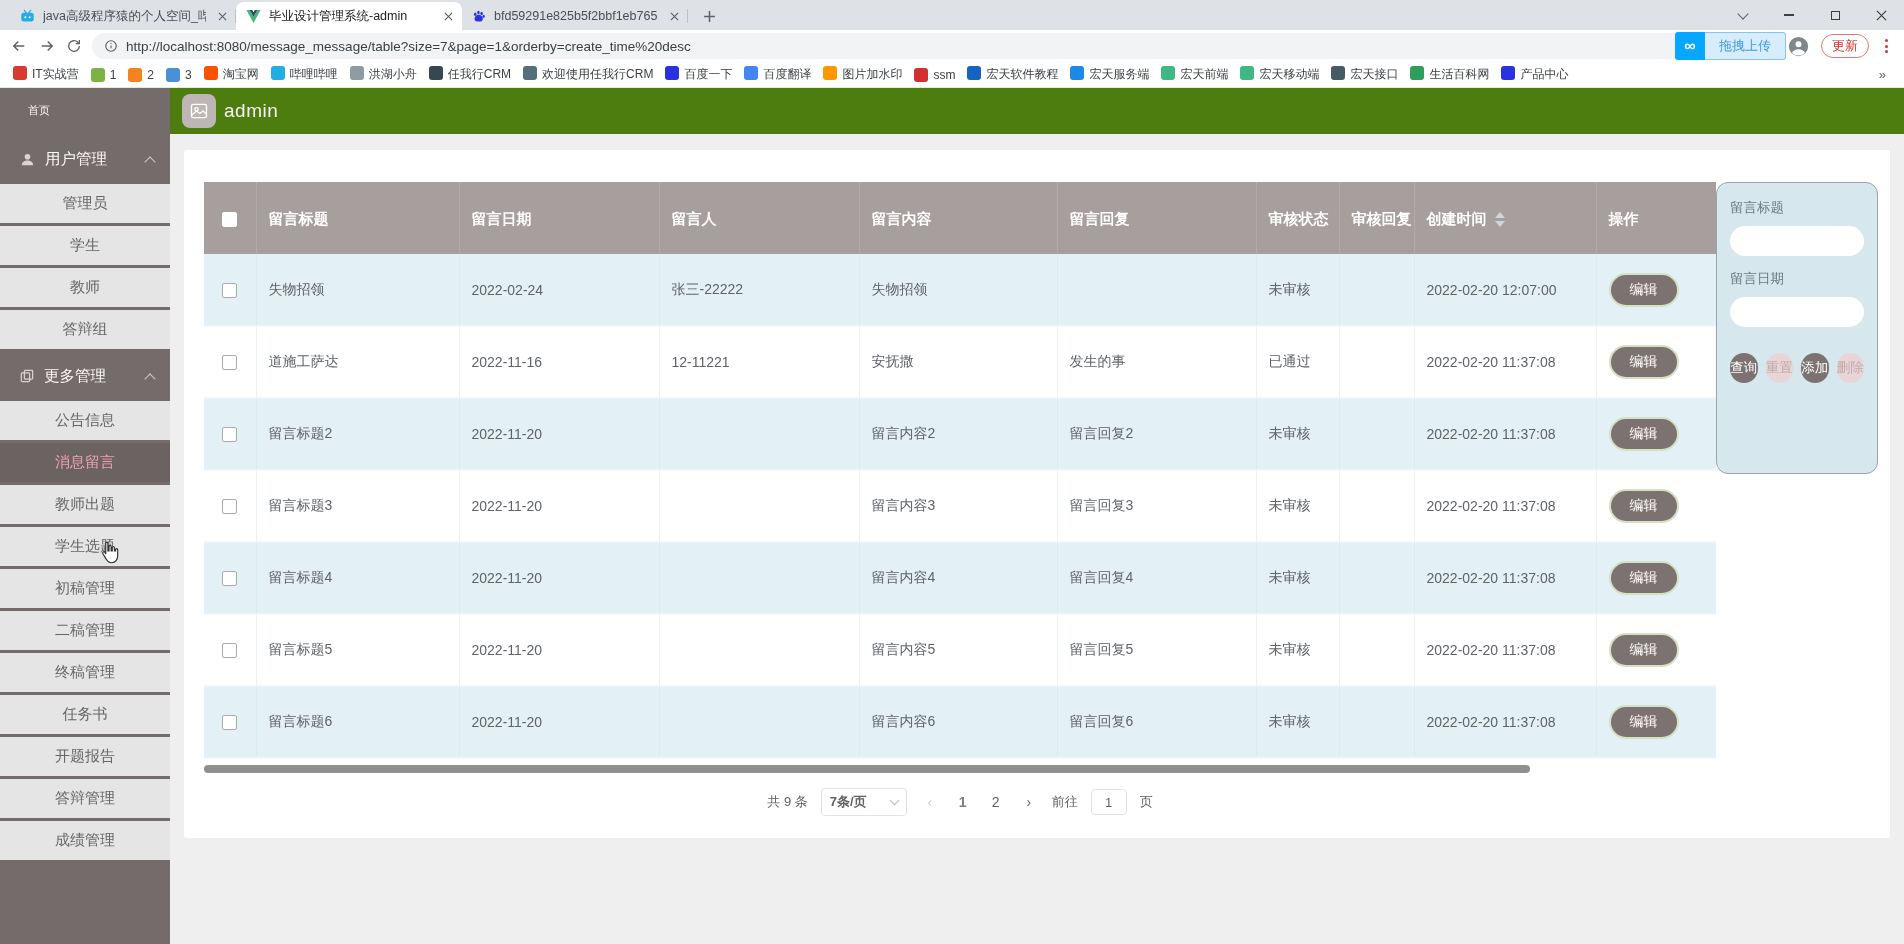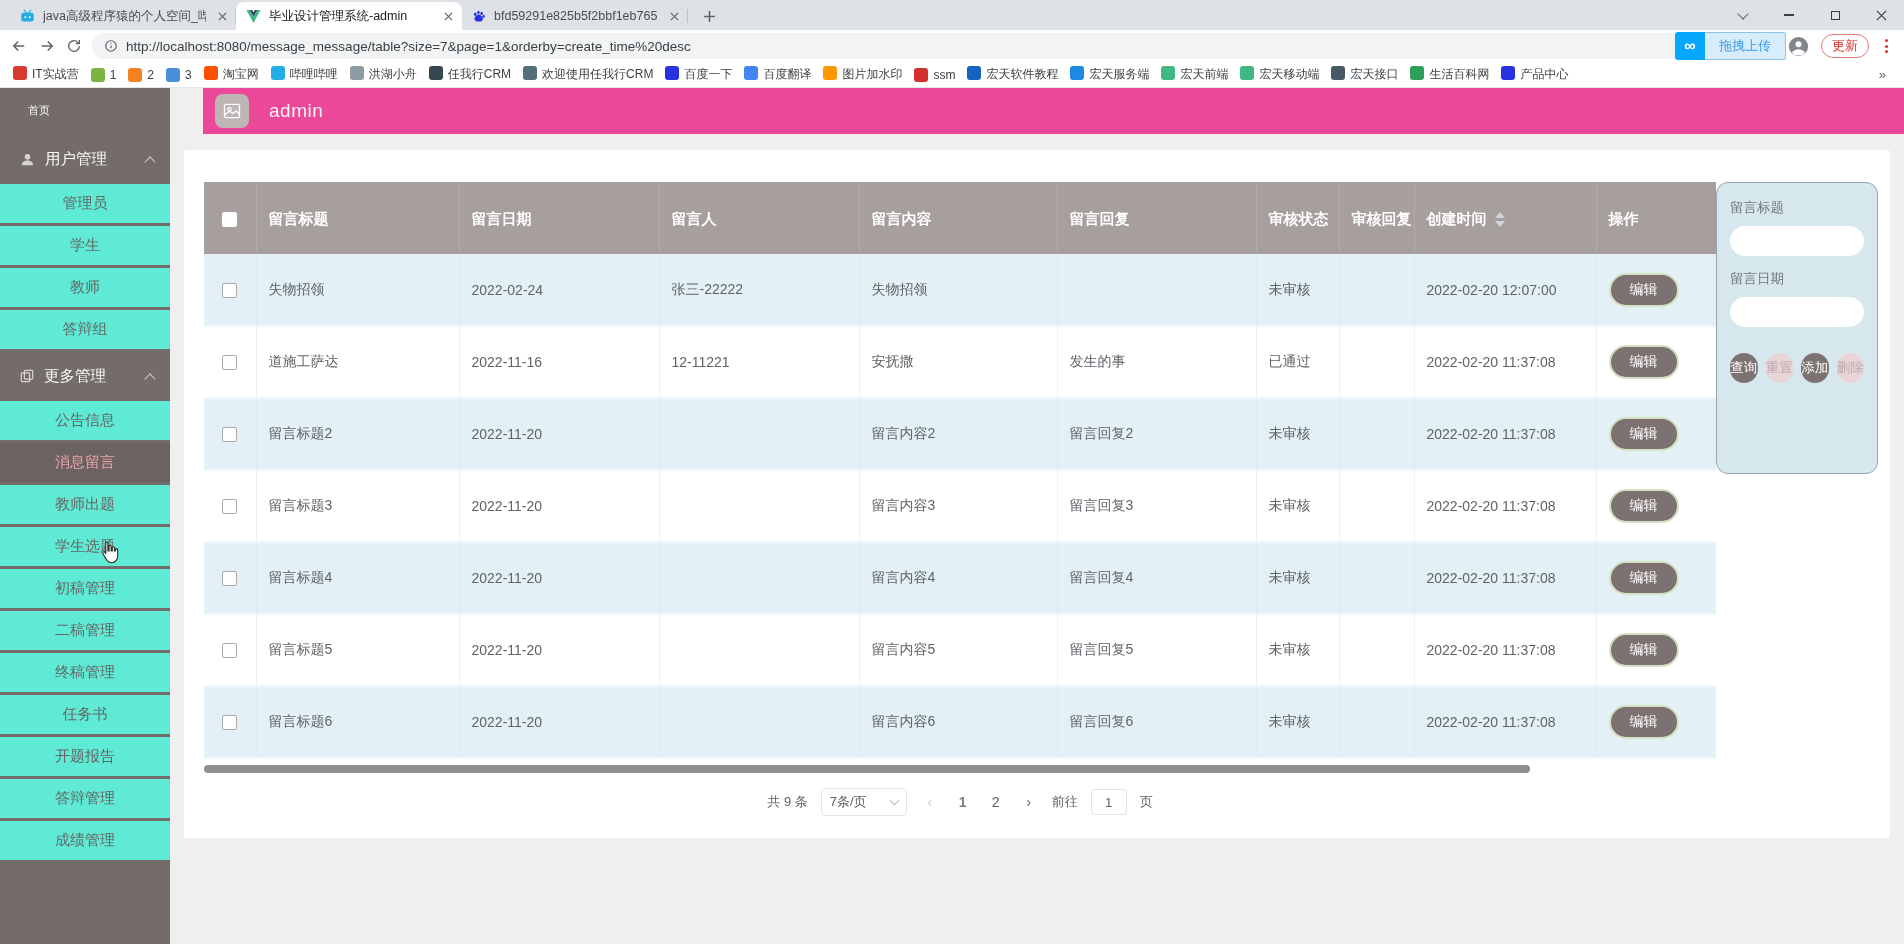--- a/index.html
+++ b/index.html
@@ -40,25 +40,25 @@
   .bm-overflow { margin-left:auto; color:#5f6368; font-size:13px; padding-right:8px; }
 
   
   .app { display:flex; height:856px; }
   .sidebar { width:170px; background:#746c6b; flex-shrink:0; overflow:hidden; }
   .side-home { height:44px; display:flex; align-items:center; padding-left:28px; color:#fbf9f9; font-size:11px; }
   .side-section { height:42px; display:flex; align-items:center; gap:10px; padding:0 16px 0 20px; color:#fbf9f9; font-size:15.5px; margin-top:6px; }
   .side-section .sec-label { flex:1; }
   .sec-caret { width:8px; height:8px; border-left:1.6px solid #cfc9c8; border-top:1.6px solid #cfc9c8; transform:rotate(45deg); margin-top:5px; }
   .side-subs { display:flex; flex-direction:column; gap:3px; margin-top:4px; }
-  .sub { height:39px; background:#5eead4; color:#666; display:flex; align-items:center; justify-content:center; font-size:15px; cursor:pointer; }
+  .sub { height:39px; background:#e5e5e5; color:#666; display:flex; align-items:center; justify-content:center; font-size:15px; cursor:pointer; }
   .sub.active { background:#6b6261; color:#efa3ac; }
 
   .main { flex:1; display:flex; flex-direction:column; background:#f0efef; min-width:0; }
-  .topbar { height:46px; background:#ec4899; display:flex; align-items:center; gap:20px; padding-left:12px;margin-left:33px; }
+  .topbar { height:46px; background:#4d7c0f; display:flex; align-items:center; gap:8px; padding-left:12px; }
   .avatar-box { width:34px; height:34px; border-radius:8px; background:#bdb6b5; display:flex; align-items:center; justify-content:center; }
   .username { color:#f5f3f3; font-size:19px; letter-spacing:.5px; }
   .content { flex:1; padding:16px 14px 11px; position:relative; }
   .card { background:#fff; height:688px; position:relative; border-radius:3px; }
 
   
   .tbl { position:absolute; left:20px; top:32px; border-collapse:collapse; table-layout:fixed; width:1512px; font-size:14px; color:#5f6368; }
   .tbl th { background:#a79e9e; color:#fff; font-weight:bold; font-size:15px; text-align:left; padding-left:12px; height:72px; vertical-align:middle; border-right:1px solid #b3abab; line-height:1.4; }
   .tbl th:last-child { border-right:none; }
   .tbl td { height:72px; padding-left:12px; border-bottom:2px solid #f0f7fa; border-right:1px solid #e9f3f7; vertical-align:middle; background:#fff; }
@@ -68,21 +68,21 @@
   .cb { width:15px; height:15px; background:#fff; border:1px solid #ababab; border-radius:2px; display:inline-block; vertical-align:middle; }
   .tbl th .cb { border-color:#fff; }
   .sort { display:inline-flex; flex-direction:column; gap:3px; margin-left:8px; vertical-align:middle; }
   .s-up { width:0; height:0; border-left:5px solid transparent; border-right:5px solid transparent; border-bottom:6px solid #cfd6db; }
   .s-down { width:0; height:0; border-left:5px solid transparent; border-right:5px solid transparent; border-top:6px solid #cfd6db; }
   .edit-btn { display:inline-block; background:#7c7271; color:#fff; border:2px solid #d6e0c2; border-radius:18px; padding:6px 19px; font-size:14px; cursor:pointer; }
 
   .hscroll { position:absolute; left:20px; top:615px; width:1326px; height:8px; border-radius:4px; background:#8f8f8f; }
 
   .pager { position:absolute; left:20px; top:638px; width:1512px; display:flex; align-items:center; justify-content:center; gap:13px; font-size:13px; color:#606266; }
-  .psel { width:86px; height:28px; border:1px solid #dfe3e8; border-radius:4px; background:#fff; display:flex; align-items:center; justify-content:space-between; padding:0 8px; }
+  .psel { width:86px; height:28px; border:1px solid #dfe3e8; border-radius:4px; background:#fff; display:flex; align-items:center; justify-content:space-between; padding:0 8px;font-weight:bold; }
   .psel .chev2 { width:7px; height:7px; border-right:1.4px solid #b6bcc2; border-bottom:1.4px solid #b6bcc2; transform:rotate(45deg); margin-top:-3px; }
   .pbtn { min-width:20px; text-align:center; font-size:14px; cursor:pointer; }
   .pbtn.disabled { color:#c6cbd1; }
   .pbtn.current { color:#857c7a; font-weight:bold; }
   .goto-input { width:36px; height:26px; border:1px solid #dfe3e8; border-radius:4px; text-align:center; font-size:13px; color:#606266; font-family:inherit; }
 
   
   .qpanel { position:absolute; right:12px; top:32px; width:162px; height:292px; background:#d7e7ee; border:1px solid #98a5ab; border-radius:12px; padding:12px 13px; }
   .q-label { font-size:13.5px; color:#6e7a7f; margin:4px 0 9px; }
   .q-label.second { margin-top:14px; }

